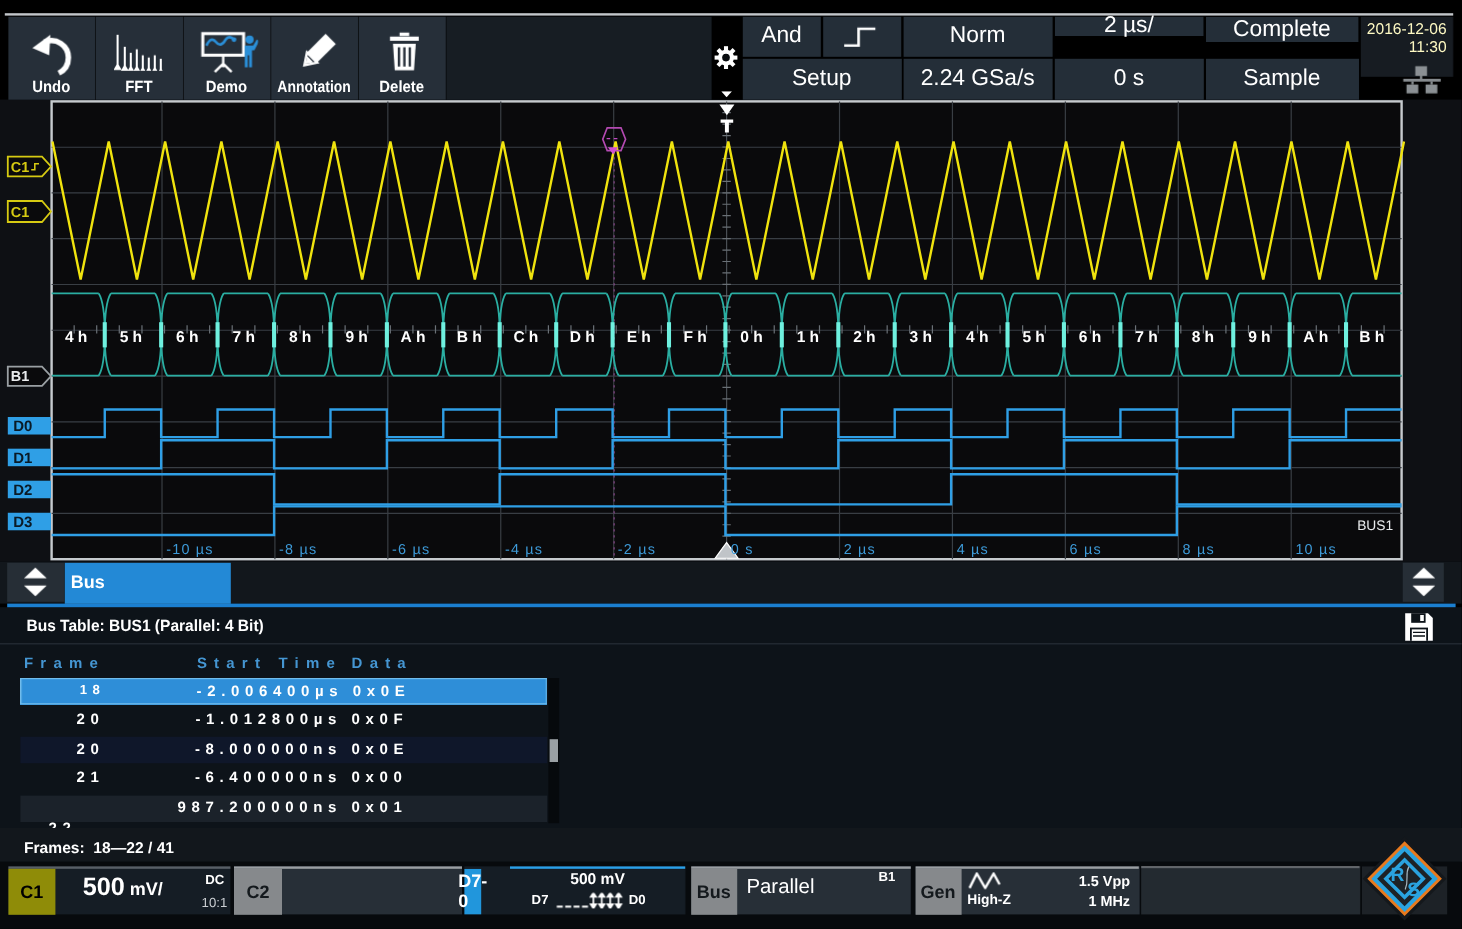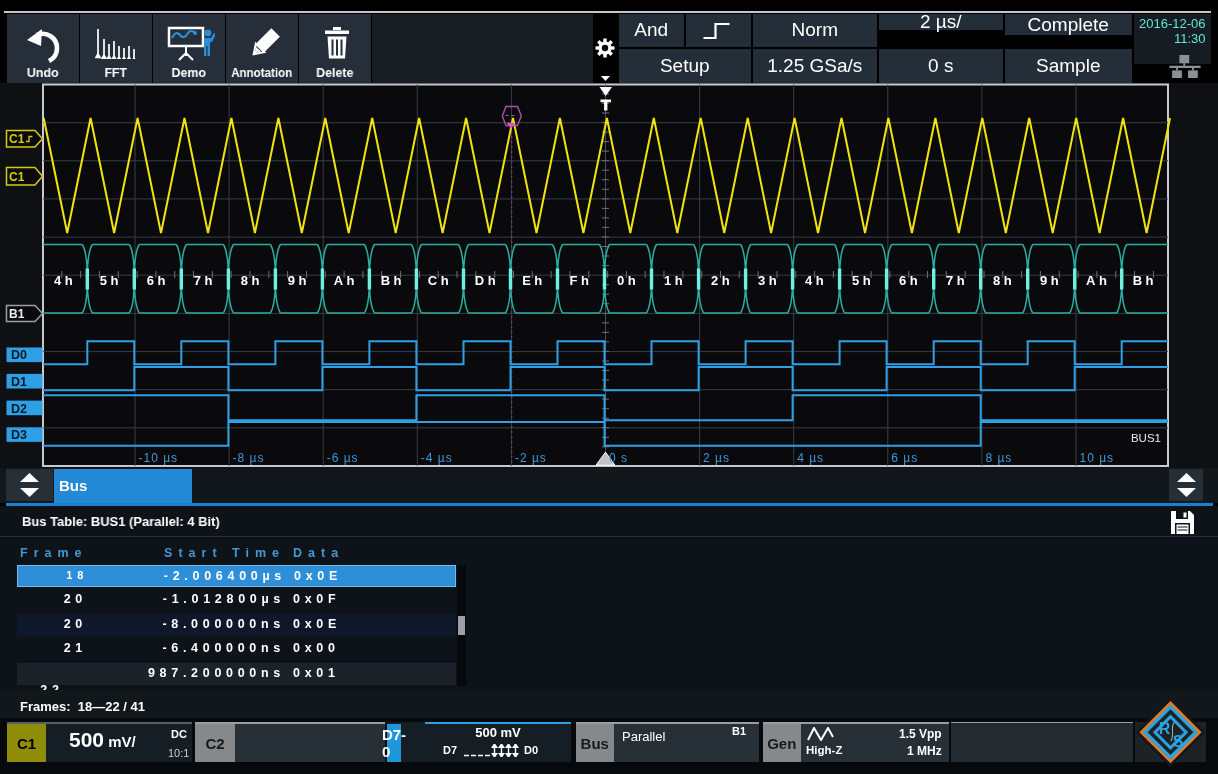--- a/index.html
+++ b/index.html
@@ -83,29 +83,29 @@
 <circle cx="10" cy="10" r="3.2" fill="#0a0d10"></circle>
   </svg>
 <svg class="abs" style="left:601px;top:75.5px" width="9" height="5">
     <path d="M0,0 h9 l-4.5,5z" fill="#fff"></path>
   </svg>
 <div class="cell" style="left:618.5px;top:13.5px;width:64.5px;height:32.8px;font-size:19px">And</div>
 <div class="cell" style="left:752.5px;top:13.5px;width:123.5px;height:32.8px;font-size:19px">Norm</div>
 <div class="cell" style="left:879px;top:13.5px;width:123.5px;height:16px;font-size:19px">2 µs/</div>
 <div class="cell" style="left:1005px;top:13.5px;width:126.5px;height:21px;font-size:19px">Complete</div>
 <div class="cell" style="left:618.5px;top:48.6px;width:131.5px;height:34.6px;font-size:19px">Setup</div>
-<div class="cell" style="left:752.5px;top:48.6px;width:123.5px;height:34.6px;font-size:19px">1.25 GSa/s</div>
+<div class="cell" style="left:752.5px;top:48.6px;width:123.5px;height:34.6px;font-size:19px">2.24 GSa/s</div>
 <div class="cell" style="left:879px;top:48.6px;width:123.5px;height:34.6px;font-size:19px">0 s</div>
 <div class="cell" style="left:1005px;top:48.6px;width:126.5px;height:34.6px;font-size:19px">Sample</div>
 <div class="cell" style="left:685.5px;top:13.5px;width:64.5px;height:32.8px">
 <svg width="32" height="19" viewBox="0 0 32 19">
       <path d="M1.5,17 h12 v-14 h14" fill="none" stroke="#fff" stroke-width="2.2"></path>
     </svg>
   </div>
-<div class="abs" style="left:1134px;top:13.5px;width:77px;height:50px;background:#171c22;color:#5eead4">
+<div class="abs" style="left:1134px;top:13.5px;width:77px;height:50px;background:#171c22;color:#fef9c3">
 <div class="abs" style="right:6px;top:3px;font-size:13px;text-align:right;line-height:14.5px">2016-12-06<br>11:30</div>
 <svg class="abs" style="left:34.5px;top:41px" width="32" height="23" viewBox="0 0 32 23">
 <g fill="#8b9094">
         <rect x="10.4" y="0" width="9.8" height="8.2"></rect>
 <rect x="14.3" y="8.2" width="1.9" height="2.5"></rect>
 <rect x="0.4" y="10.7" width="31.2" height="2.3"></rect>
 <rect x="7.1" y="13" width="1.9" height="2.4"></rect>
         <rect x="23" y="13" width="1.9" height="2.4"></rect>
 <rect x="3.1" y="15.4" width="9.8" height="7.6"></rect>
         <rect x="19" y="15.4" width="9.8" height="7.6"></rect>
@@ -290,21 +290,21 @@
 <path d="M38.5,2.5 v8 M38.5,0 l-2.2,3.4 h4.4z M38.5,13 l-2.2,-3.4 h4.4z" stroke-width="1.4"></path>
 <path d="M45.5,2.5 v8 M45.5,0 l-2.2,3.4 h4.4z M45.5,13 l-2.2,-3.4 h4.4z" stroke-width="1.4"></path>
 <path d="M52.5,2.5 v8 M52.5,0 l-2.2,3.4 h4.4z M52.5,13 l-2.2,-3.4 h4.4z" stroke-width="1.4"></path>
         </g>
       </g>
     </svg>
 </div>
 <div class="abs" style="left:575.5px;top:722px;width:182.5px;height:40px;background:#272f37">
     <div class="abs" style="left:0;top:0;width:100%;height:1.8px;background:#9a9ea2"></div>
     <div class="abs" style="left:0;top:1.8px;width:37.5px;height:38.2px;background:#86898c;color:#14191d;display:flex;align-items:center;justify-content:center;font-size:15px;font-weight:bold">Bus</div>
-<div class="abs" style="left:46px;top:7px;color:#fff;font-size:13px">Parallel</div>
+<div class="abs" style="left:46px;top:7px;color:#fff;font-size:17px">Parallel</div>
 <div class="abs" style="right:12px;top:3px;color:#fff;font-size:11px;font-weight:bold">B1</div>
 </div>
 <div class="abs" style="left:762.5px;top:722px;width:185.5px;height:40px;background:#272f37">
     <div class="abs" style="left:0;top:0;width:100%;height:1.8px;background:#9a9ea2"></div>
     <div class="abs" style="left:0;top:1.8px;width:37.5px;height:38.2px;background:#86898c;color:#14191d;display:flex;align-items:center;justify-content:center;font-size:15px;font-weight:bold">Gen</div>
 <svg class="abs" style="left:44px;top:5px" width="28" height="14" viewBox="0 0 28 14">
       <path d="M1,13 L7,1 L14,13 L21,1 L26,10" fill="none" stroke="#fff" stroke-width="2"></path>
     </svg>
 <div class="abs" style="left:43px;top:22px;color:#fff;font-size:11.5px;font-weight:bold">High-Z</div>
 <div class="abs" style="right:7px;top:5px;color:#fff;font-size:12px;font-weight:bold">1.5 Vpp</div>

